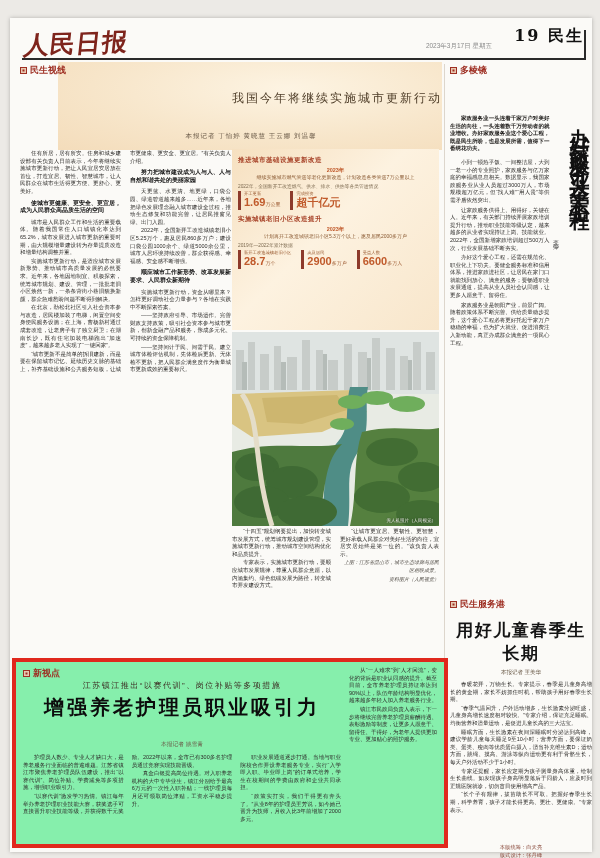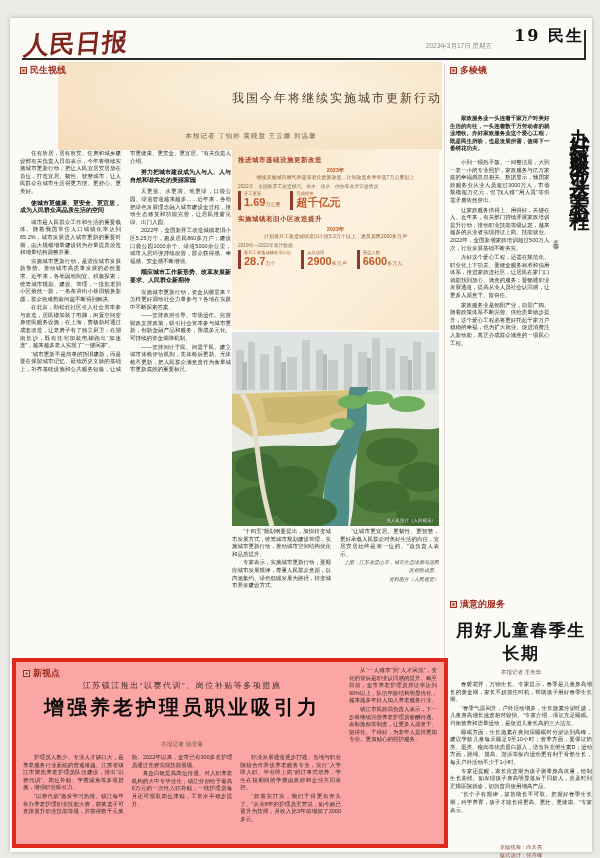--- a/index.html
+++ b/index.html
@@ -78,21 +78,21 @@
 
   .service { position:absolute; left:440px; top:580px; width:142px; height:250px; }
   .svc-head { text-align:center; font-family:"DejaVu Serif", serif; font-size:17px; font-weight:900;
               color:#141414; letter-spacing:1.5px; margin:8px 0 4px 0; }
   .svc-byline { text-align:center; font-size:5.5px; color:#6a5a48; margin-bottom:5px; }
   .svc-body { height:158px; overflow:hidden; }
   .svc-foot { margin-top:5px; text-align:center; font-size:5.3px; line-height:7.5px; color:#8a4a3c; }
 
   
   .spot { position:absolute; left:2px; top:640px; width:436px; height:190px;
-          border:4px solid #e0281d; background:#fca5a5; padding:5px 7px; }
+          border:4px solid #e0281d; background:#86efac; padding:5px 7px; }
   .spot-inner { display:flex; gap:8px; height:100%; }
   .spot-left { width:318px; flex:0 0 auto; }
   .spot-kicker { text-align:center; font-size:8px; color:#3c2f24; letter-spacing:1.5px; margin:0 0 3px 0; }
   .spot-head { text-align:center; font-family:"DejaVu Serif", serif; font-size:20px; font-weight:900;
                color:#0c0c0c; letter-spacing:3px; margin-bottom:19px; }
   .spot-byline { text-align:center; font-size:5.8px; color:#6a5a48; margin-bottom:5px; }
   .spot-cols { column-count:3; column-gap:8px; height:104px; overflow:hidden; }
   .spot-right { flex:1; height:100%; overflow:hidden; }
 </style>
 </head>
@@ -245,21 +245,21 @@
         <div class="vhead">办好家政服务业这个爱心工程</div>
         <div class="vauthor">李心萍</div>
         <p class="intro">家政服务业一头连着千家万户对美好生活的向往，一头连着数千万劳动者的就业增收。办好家政服务业这个爱心工程，既是民生所盼，也是发展所需，值得下一番绣花功夫。</p>
         <span><p>小到一顿热乎饭、一间整洁屋，大到一老一小的专业照护，家政服务与亿万家庭的幸福感息息相关。数据显示，我国家政服务业从业人员超过3000万人，市场规模超万亿元，但“找人难”“用人贵”等供需矛盾依然突出。</p><p>让家政服务供得上、用得好，关键在人。近年来，有关部门持续开展家政培训提升行动，推动职业技能等级认定，越来越多的从业者实现持证上岗、技能就业。2022年，全国新增家政培训超过500万人次，行业发展基础不断夯实。</p><p>办好这个爱心工程，还需在规范化、职业化上下功夫。要健全服务标准和信用体系，推进家政进社区，让居民在家门口就能找到放心、满意的服务；要畅通职业发展通道，提高从业人员社会认同感，让更多人愿意干、留得住。</p><p>家政服务业是朝阳产业，前景广阔。随着政策体系不断完善、供给质量稳步提升，这个爱心工程必将更好托起千家万户稳稳的幸福，也为扩大就业、促进消费注入新动能，真正办成群众满意的一项民心工程。</p></span>
       </div>
     </div>
 
     <div class="service">
       <div class="sec-label">
         <span class="sq"></span>
-        <span>满意的服务</span>
+        <span>民生服务港</span>
       </div>
       <div class="svc-head">用好儿童春季生长期</div>
       <div class="svc-byline">本报记者 王美华</div>
       <div class="svc-body bodytext">
           <p>春暖花开，万物生长。专家提示，春季是儿童身高增长的黄金期，家长不妨抓住时机，帮助孩子用好春季生长期。</p>
           <p>“春季气温回升，户外活动增多，生长激素分泌旺盛，儿童身高增长速度相对较快。”专家介绍，保证充足睡眠、均衡营养和适量运动，是促进儿童长高的三大法宝。</p>
           <p>睡眠方面，生长激素在夜间深睡眠时分泌达到高峰，建议学龄儿童每天睡足9至10小时；营养方面，要保证奶类、蛋类、瘦肉等优质蛋白摄入，适当补充维生素D；运动方面，跳绳、摸高、游泳等纵向运动更有利于骨骼生长，每天户外活动不少于1小时。</p>
           <p>专家还提醒，家长应定期为孩子测量身高体重，绘制生长曲线。如发现孩子身高明显落后于同龄人，应及时到正规医院就诊，切勿盲目使用增高产品。</p>
           <p>“长个子有规律，拔苗助长不可取。把握好春季生长期，科学养育，孩子才能长得更高、更壮、更健康。”专家表示。</p>
         </div>

